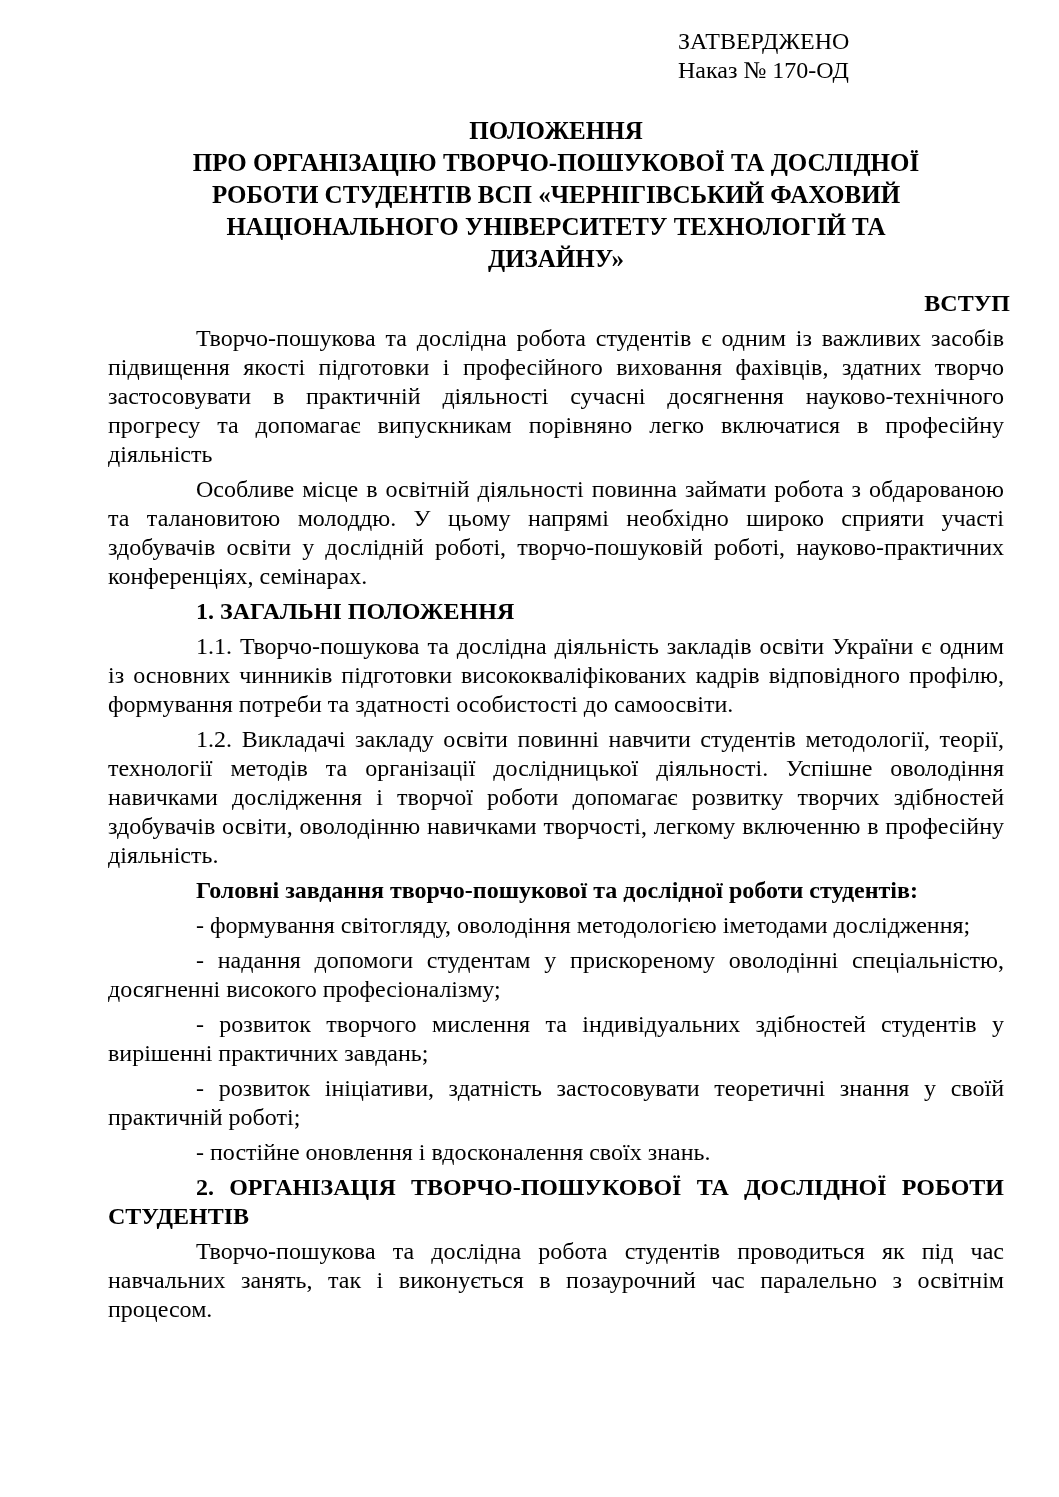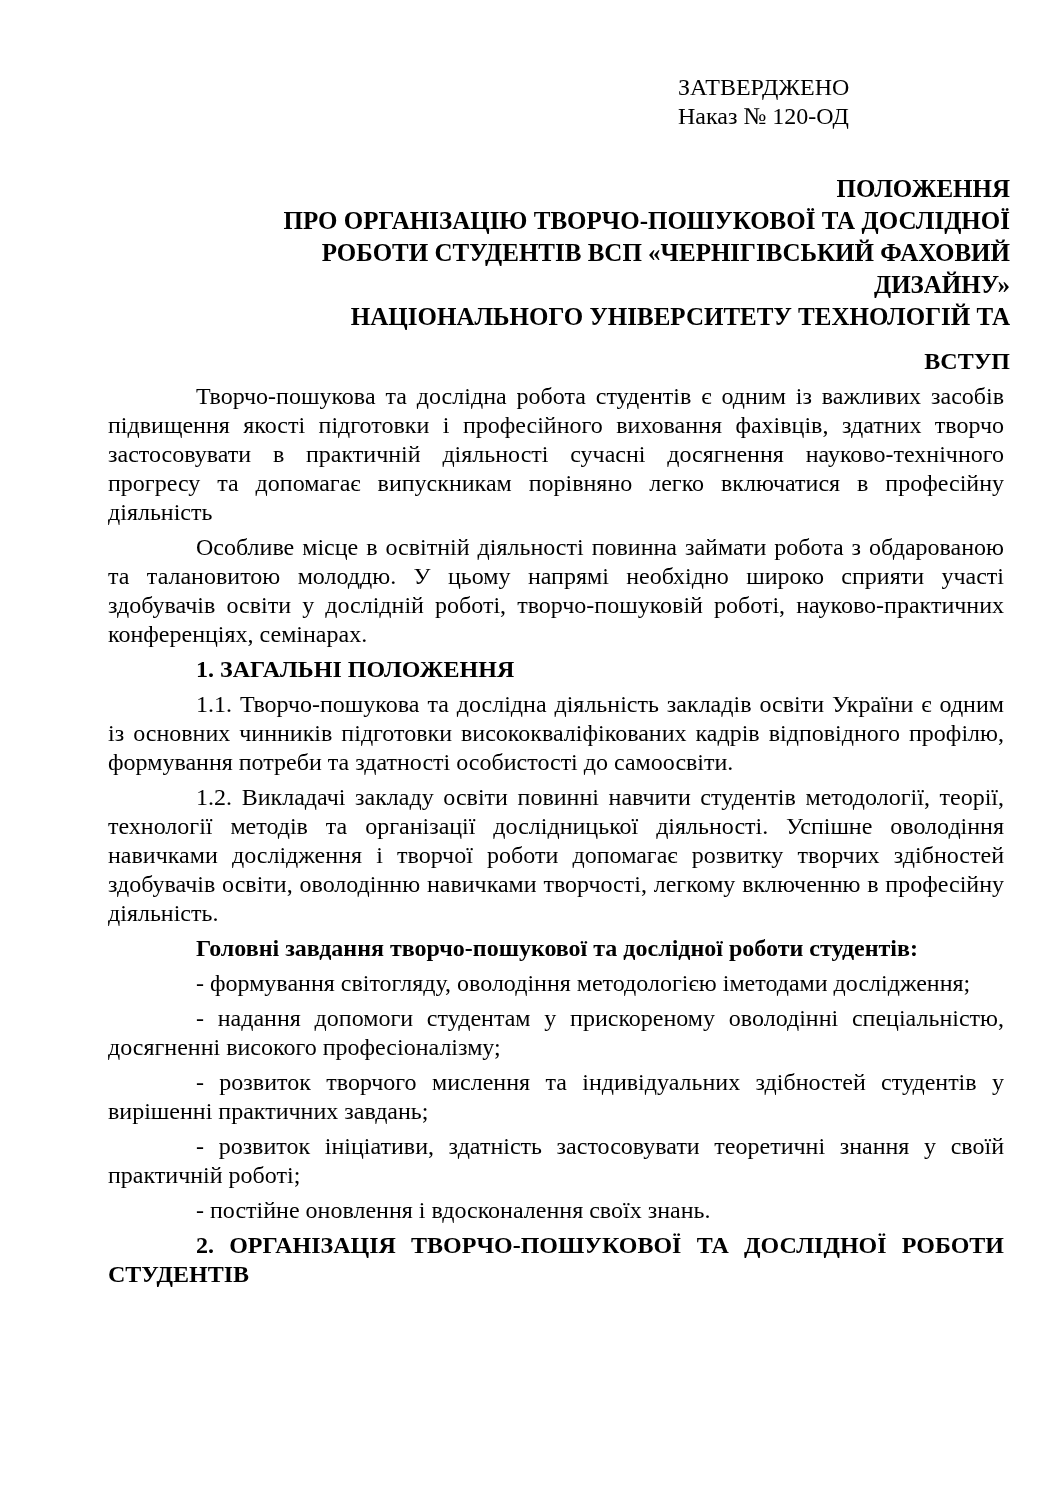--- a/index.html
+++ b/index.html
@@ -6,31 +6,31 @@
   .page {
     position: relative;
     width: 1059px;
     height: 1497px;
     background: #ffffff;
     color: #000000;
     font-family: "Liberation Serif", "DejaVu Serif", serif;
     font-size: 24px;
     line-height: 29px;
     box-sizing: border-box;
-    padding: 73px 49px 0 102px;
+    padding: 27px 49px 0 102px;
     overflow: hidden;
   }
   .approval {
     margin-left: 576px;
     line-height: 29px;
   }
   .doc-title {
-    text-align: right;
+    text-align: center;
     font-weight: bold;
-    margin-top: 42px;
+    margin-top: 30px;
     font-size: 25px;
     line-height: 32px;
   }
   .heading-center {
     text-align: right;
     font-weight: bold;
     margin-top: 14px;
     line-height: 29px;
   }
   p.body {
@@ -41,42 +41,43 @@
   }
   .bold { font-weight: bold; }
 </style>
 </head>
 <body>
 
 <div class="page">
 
   <div class="approval">
     <div>ЗАТВЕРДЖЕНО</div>
-    <div>Наказ № 120-ОД</div>
+    <div>Наказ № 170-ОД</div>
   </div>
 
   <div class="doc-title">
     <div>ПОЛОЖЕННЯ</div>
     <div>ПРО ОРГАНІЗАЦІЮ ТВОРЧО-ПОШУКОВОЇ ТА ДОСЛІДНОЇ</div>
     <div>РОБОТИ СТУДЕНТІВ ВСП «ЧЕРНІГІВСЬКИЙ ФАХОВИЙ</div>
+    <div>НАЦІОНАЛЬНОГО УНІВЕРСИТЕТУ ТЕХНОЛОГІЙ ТА</div>
     <div>ДИЗАЙНУ»</div>
-    <div>НАЦІОНАЛЬНОГО УНІВЕРСИТЕТУ ТЕХНОЛОГІЙ ТА</div>
   </div>
 
   <div class="heading-center">ВСТУП</div>
 
   <p class="body">Творчо-пошукова та дослідна робота студентів є одним із важливих засобів підвищення якості підготовки і професійного виховання фахівців, здатних творчо застосовувати в практичній діяльності сучасні досягнення науково-технічного прогресу та допомагає випускникам порівняно легко включатися в професійну діяльність</p>
   <p class="body">Особливе місце в освітній діяльності повинна займати робота з обдарованою та талановитою молоддю. У цьому напрямі необхідно широко сприяти участі здобувачів освіти у дослідній роботі, творчо-пошуковій роботі, науково-практичних конференціях, семінарах.</p>
 
   <p class="body bold">1. ЗАГАЛЬНІ ПОЛОЖЕННЯ</p>
   <p class="body">1.1. Творчо-пошукова та дослідна діяльність закладів освіти України є одним із основних чинників підготовки висококваліфікованих кадрів відповідного профілю, формування потреби та здатності особистості до самоосвіти.</p>
   <p class="body">1.2. Викладачі закладу освіти повинні навчити студентів методології, теорії, технології методів та організації дослідницької діяльності. Успішне оволодіння навичками дослідження і творчої роботи допомагає розвитку творчих здібностей здобувачів освіти, оволодінню навичками творчості, легкому включенню в професійну діяльність.</p>
 
   <p class="body bold">Головні завдання творчо-пошукової та дослідної  роботи студентів:</p>
   <p class="body">- формування світогляду, оволодіння методологією іметодами дослідження;</p>
   <p class="body">- надання допомоги студентам у прискореному оволодінні спеціальністю, досягненні високого професіоналізму;</p>
   <p class="body">- розвиток творчого мислення та індивідуальних здібностей студентів у вирішенні практичних завдань;</p>
   <p class="body">- розвиток ініціативи, здатність застосовувати теоретичні знання у своїй практичній роботі;</p>
   <p class="body">- постійне оновлення і вдосконалення своїх знань.</p>
 
   <p class="body bold">2.  ОРГАНІЗАЦІЯ ТВОРЧО-ПОШУКОВОЇ ТА ДОСЛІДНОЇ РОБОТИ СТУДЕНТІВ</p>
+  <p class="body">Творчо-пошукова та дослідна робота студентів проводиться як під час навчальних занять, так і виконується в позаурочний час паралельно з освітнім процесом.</p>
 
 </div>
 
 </body></html>

